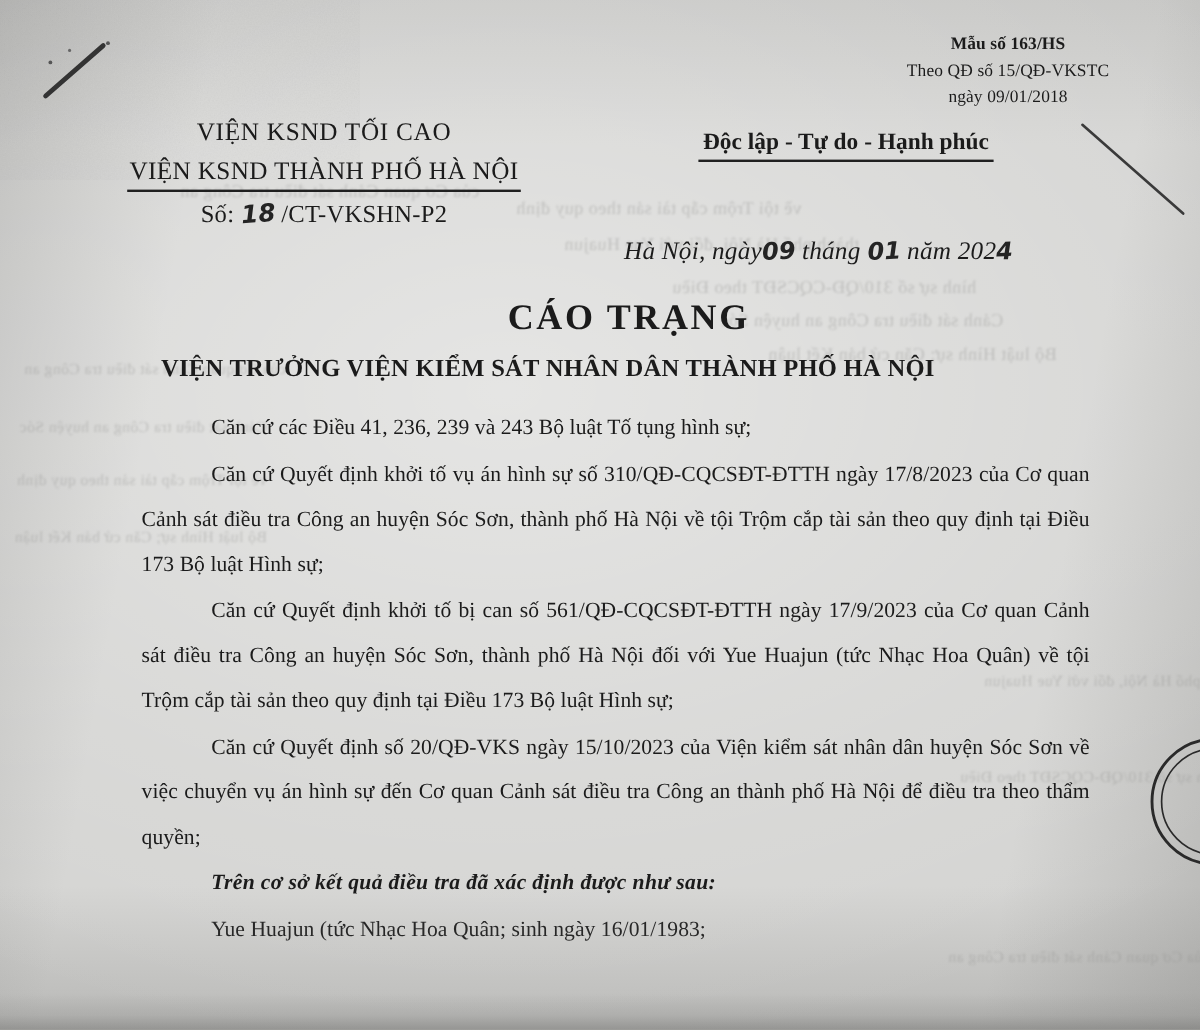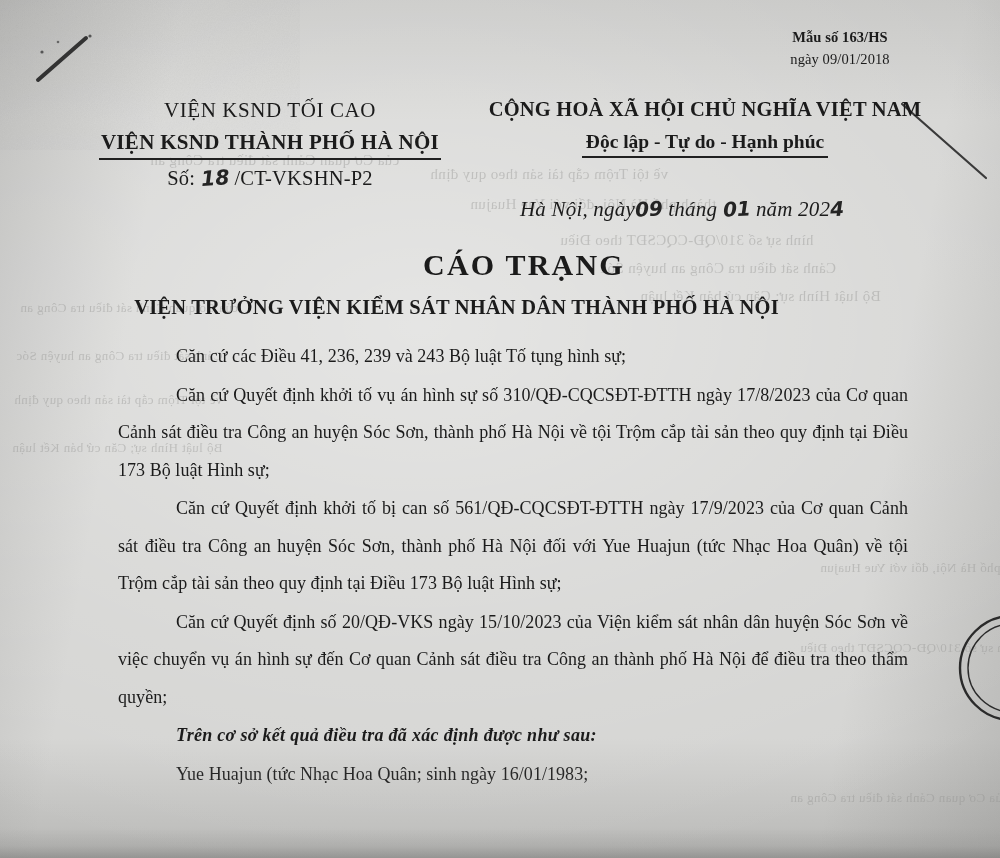--- a/index.html
+++ b/index.html
@@ -60,21 +60,21 @@
   #form-ref .light { font-weight: 400; }
 
   
   #org-block { left: 60px; top: 98px; width: 420px; text-align: center; }
   #org-line1 {
     font-size: 21px;
     letter-spacing: .6px;
   }
   #org-line2 {
     font-size: 21px;
-    font-weight: 700;
+    font-weight: 400;
     letter-spacing: .3px;
     margin-top: 7px;
     display: inline-block;
     padding: 0 2px 3px;
     border-bottom: 2px solid #202020;
   }
   #doc-no {
     font-size: 20.5px;
     margin-top: 6px;
     letter-spacing: .2px;
@@ -205,35 +205,35 @@
     <circle cx="30" cy="14" r="1.3" fill="#666"></circle>
     <circle cx="14" cy="24" r="1.6" fill="#555"></circle>
   </svg>
 
   <svg class="pen" style="left:900px; top:100px;" width="110" height="110" viewBox="0 0 110 110">
     <line x1="2" y1="4" x2="86" y2="78" stroke="#3a3a3a" stroke-width="2.2" stroke-linecap="round"></line>
   </svg>
 
   <div class="abs" id="form-ref">
     <div>Mẫu số 163/HS</div>
+    <div class="light">Theo QĐ số 15/QĐ-VKSTC</div>
     <div class="light">ngày 09/01/2018</div>
   </div>
 
   <div class="abs" id="org-block">
     <div id="org-line1">VIỆN KSND TỐI CAO</div>
     <div><span id="org-line2">VIỆN KSND THÀNH PHỐ HÀ NỘI</span></div>
     <div id="doc-no">
       <span>Số:</span>
       <span class="hand">18</span>
       <span>/CT-VKSHN-P2</span>
     </div>
   </div>
 
   <div class="abs" id="state-block">
-    <div id="state-line1">CỘNG HOÀ XÃ HỘI CHỦ NGHĨA VIỆT NAM</div>
     <div><span id="state-line2">Độc lập - Tự do - Hạnh phúc</span></div>
   </div>
 
   <div class="abs" id="date-line">
     <span>Hà Nội, ngày</span><span class="hand">09</span>
     <span>tháng</span>
     <span class="hand">01</span>
     <span>năm 202</span><span class="hand">4</span>
   </div>
 

